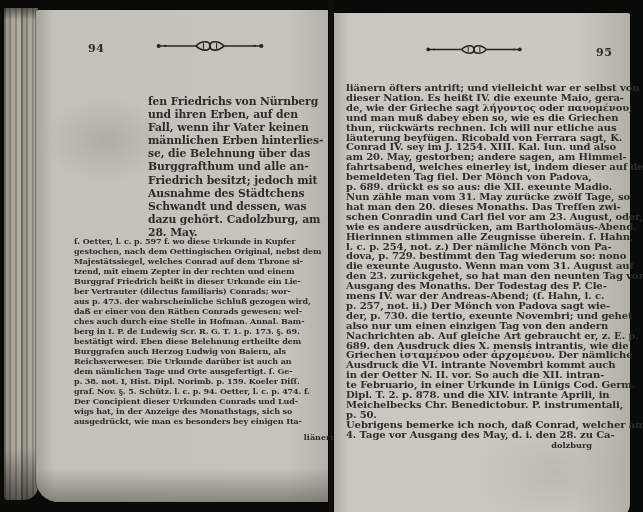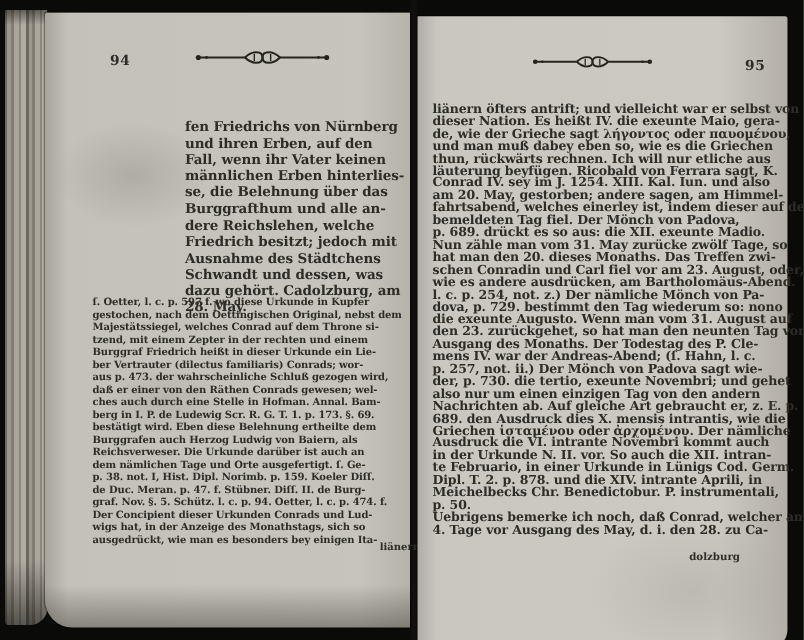--- a/index.html
+++ b/index.html
@@ -105,21 +105,20 @@
       </svg>
     </div>
 
     <div class="tblock main-left">
         <div class="tline">fen Friedrichs von Nürnberg</div>
         <div class="tline">und ihren Erben, auf den</div>
         <div class="tline">Fall, wenn ihr Vater keinen</div>
         <div class="tline">männlichen Erben hinterlies-</div>
         <div class="tline">se, die Belehnung über das</div>
         <div class="tline">Burggrafthum und alle an-</div>
-        <div class="tline">dere Reichslehen, welche</div>
         <div class="tline">Friedrich besitzt; jedoch mit</div>
         <div class="tline">Ausnahme des Städtchens</div>
         <div class="tline">Schwandt und dessen, was</div>
         <div class="tline">dazu gehört. Cadolzburg, am</div>
         <div class="tline">28. May.</div>
       </div>
 
     <div class="tblock foot-left">
         <div class="tline">ſ. Oetter, l. c. p. 597 f. wo diese Urkunde in Kupfer</div>
         <div class="tline">gestochen, nach dem Oettingischen Original, nebst dem</div>
@@ -129,21 +128,20 @@
         <div class="tline">ber Vertrauter (dilectus familiaris) Conrads; wor-</div>
         <div class="tline">aus p. 473. der wahrscheinliche Schluß gezogen wird,</div>
         <div class="tline">daß er einer von den Räthen Conrads gewesen; wel-</div>
         <div class="tline">ches auch durch eine Stelle in Hofman. Annal. Bam-</div>
         <div class="tline">berg in I. P. de Ludewig Scr. R. G. T. 1. p. 173. §. 69.</div>
         <div class="tline">bestätigt wird.  Eben diese Belehnung ertheilte dem</div>
         <div class="tline">Burggrafen auch Herzog Ludwig von Baiern, als</div>
         <div class="tline">Reichsverweser.  Die Urkunde darüber ist auch an</div>
         <div class="tline">dem nämlichen Tage und Orte ausgefertigt. ſ. Ge-</div>
         <div class="tline">p. 38. not. I, Hist. Dipl. Norimb. p. 159. Koeler Diſſ.</div>
-        <div class="tline">de Duc. Meran. p. 47. f. Stübner. Diſſ. II. de Burg-</div>
         <div class="tline">graf. Nov. §. 5. Schütz. l. c. p. 94. Oetter, l. c. p. 474. f.</div>
         <div class="tline">Der Concipient dieser Urkunden Conrads und Lud-</div>
         <div class="tline">wigs hat, in der Anzeige des Monathstags, sich so</div>
         <div class="tline">ausgedrückt, wie man es besonders bey einigen Ita-</div>
       </div>
 
     <div class="catchword catch-left">liänern</div>
   </div>
 
   <div class="page page-right">
@@ -174,34 +172,35 @@
         <div class="tline">läuterung beyfügen.  Ricobald von Ferrara sagt, K.</div>
         <div class="tline">Conrad IV. sey im J. 1254. XIII. Kal. Iun. und also</div>
         <div class="tline">am 20. May, gestorben; andere sagen, am Himmel-</div>
         <div class="tline">fahrtsabend, welches einerley ist, indem dieser auf den</div>
         <div class="tline">bemeldeten Tag fiel.   Der Mönch von Padova,</div>
         <div class="tline">p. 689. drückt es so aus:  die XII. exeunte Madio.</div>
         <div class="tline">Nun zähle man vom 31. May zurücke zwölf Tage, so</div>
         <div class="tline">hat man den 20. dieses Monaths.  Das Treffen zwi-</div>
         <div class="tline">schen Conradin und Carl fiel vor am 23. August, oder,</div>
         <div class="tline">wie es andere ausdrücken, am Bartholomäus-Abend.</div>
+        <div class="tline">Hierinnen stimmen alle Zeugnisse überein.  ſ. Hahn,</div>
         <div class="tline">l. c. p. 254, not. z.)  Der nämliche Mönch von Pa-</div>
         <div class="tline">dova, p. 729. bestimmt den Tag wiederum so:  nono</div>
         <div class="tline">die exeunte Augusto.  Wenn man vom 31. August auf</div>
         <div class="tline">den 23. zurückgehet, so hat man den neunten Tag vor</div>
         <div class="tline">Ausgang des Monaths.  Der Todestag des P. Cle-</div>
         <div class="tline">mens IV. war der Andreas-Abend; (ſ. Hahn, l. c.</div>
         <div class="tline">p. 257, not. ii.)  Der Mönch von Padova sagt wie-</div>
         <div class="tline">der, p. 730. die tertio, exeunte Novembri; und gehet</div>
         <div class="tline">also nur um einen einzigen Tag von den andern</div>
         <div class="tline">Nachrichten ab. Auf gleiche Art gebraucht er, z. E. p.</div>
         <div class="tline">689. den Ausdruck dies X. mensis intrantis, wie die</div>
         <div class="tline">Griechen ἱσταμένου oder ἀρχομένου.  Der nämliche</div>
         <div class="tline">Ausdruck die VI. intrante Novembri kommt auch</div>
-        <div class="tline">in der Urkunde N. II. vor.  So auch die XII. intran-</div>
+        <div class="tline">in der Oetter N. II. vor.  So auch die XII. intran-</div>
         <div class="tline">te Februario, in einer Urkunde in Lünigs Cod. Germ.</div>
         <div class="tline">Dipl. T. 2. p. 878. und die XIV. intrante Aprili, in</div>
         <div class="tline">Meichelbecks Chr. Benedictobur. P. instrumentali,</div>
         <div class="tline">p. 50.</div>
         <div class="tline">Uebrigens bemerke ich noch, daß Conrad, welcher am</div>
         <div class="tline">4. Tage vor Ausgang des May, d. i. den 28. zu Ca-</div>
       </div>
 
     <div class="catchword catch-right">dolzburg</div>
   </div>

